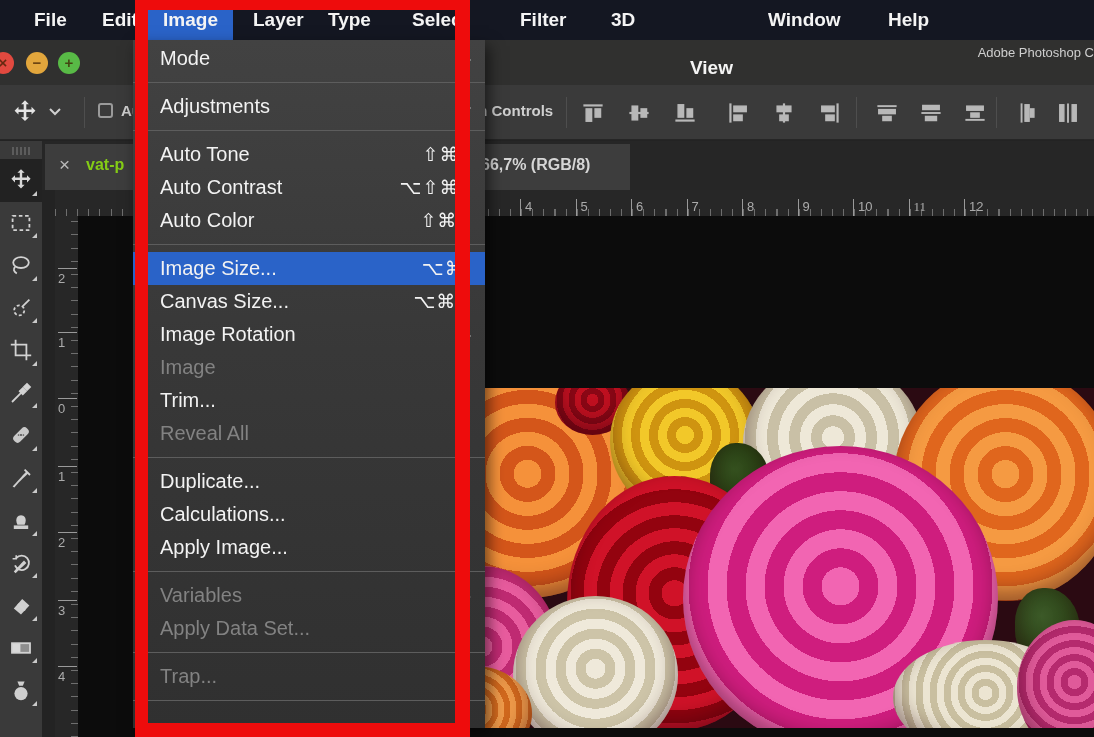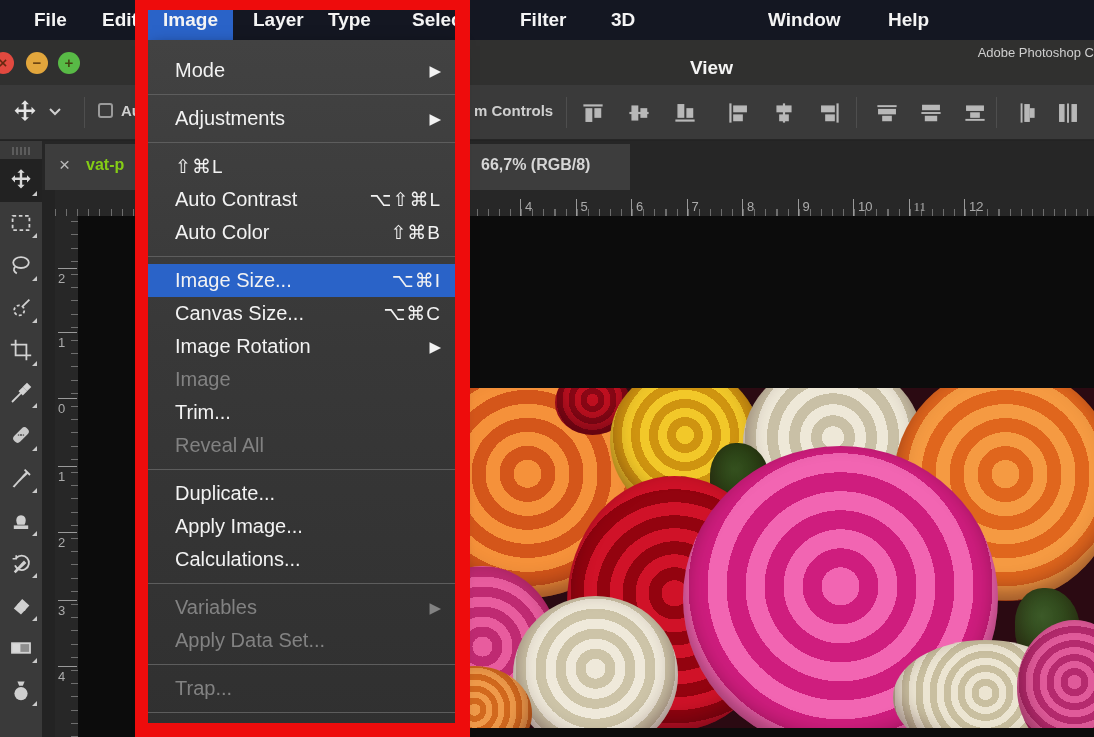--- a/index.html
+++ b/index.html
@@ -51,23 +51,23 @@
   .tool { position:relative; width:42px; height:42.5px; display:flex; align-items:center; justify-content:center; }
   .tool.selected { background:#222222; }
   .tool::after { content:''; position:absolute; right:5px; bottom:6px; border-left:5px solid transparent;
                  border-bottom:5px solid #c9c9c9; }
   
   .canvas { position:absolute; left:78px; top:216px; width:1016px; height:521px; background:#0c0c0c; z-index:1; }
   .photo { position:absolute; left:377px; top:172px; width:639px; height:340px; overflow:hidden; background:#2b0a12; }
   .rose { position:absolute; border-radius:50%; filter:blur(0.6px); }
   .leaf { position:absolute; border-radius:45% 55% 50% 50%; }
   
-  .dropdown { position:absolute; left:148px; top:40px; width:307px; height:688px; z-index:40;
+  .dropdown { position:absolute; left:133px; top:40px; width:352px; height:688px; z-index:40;
               background:linear-gradient(180deg,#424242 0%,#383838 45%,#303030 100%);
-              padding-top:14px; box-shadow:4px 6px 14px rgba(0,0,0,.55); }
+              padding-top:2px; box-shadow:4px 6px 14px rgba(0,0,0,.55); }
   .menu-item { position:relative; height:33px; display:flex; align-items:center;
                padding:0 14px 0 27px; color:#f2f2f2; font-size:20px; font-weight:500; }
   .menu-item .mi-label { flex:1 1 auto; white-space:nowrap; }
   .menu-item .mi-extra { flex:0 0 auto; font-size:19px; letter-spacing:1px; }
   .menu-item .mi-arrow { flex:0 0 auto; font-size:15px; }
   .menu-item.disabled { color:#828282; }
   .menu-item.highlighted { background:#2a63c8; }
   .menu-sep { height:1px; margin:7px 0; background:#5d5d5d; }
   
   .red-rect { position:absolute; left:135px; top:0px; width:335px; height:737px;
@@ -340,20 +340,21 @@
         <span class="mi-label">Mode</span>
         <span class="mi-arrow">▶</span>
       </div>
       <div class="menu-sep"></div>
       <div class="menu-item">
         <span class="mi-label">Adjustments</span>
         <span class="mi-arrow">▶</span>
       </div>
       <div class="menu-sep"></div>
       <div class="menu-item">
+        <span class="mi-label">Auto Tone</span>
         <span class="mi-extra">⇧⌘L</span>
       </div>
       <div class="menu-item">
         <span class="mi-label">Auto Contrast</span>
         <span class="mi-extra">⌥⇧⌘L</span>
       </div>
       <div class="menu-item">
         <span class="mi-label">Auto Color</span>
         <span class="mi-extra">⇧⌘B</span>
       </div>
@@ -377,24 +378,24 @@
         <span class="mi-label">Trim...</span>
       </div>
       <div class="menu-item disabled">
         <span class="mi-label">Reveal All</span>
       </div>
       <div class="menu-sep"></div>
       <div class="menu-item">
         <span class="mi-label">Duplicate...</span>
       </div>
       <div class="menu-item">
+        <span class="mi-label">Calculations...</span>
+      </div>
+      <div class="menu-item">
         <span class="mi-label">Apply Image...</span>
-      </div>
-      <div class="menu-item">
-        <span class="mi-label">Calculations...</span>
       </div>
       <div class="menu-sep"></div>
       <div class="menu-item disabled">
         <span class="mi-label">Variables</span>
         <span class="mi-arrow">▶</span>
       </div>
       <div class="menu-item disabled">
         <span class="mi-label">Apply Data Set...</span>
       </div>
       <div class="menu-sep"></div>

